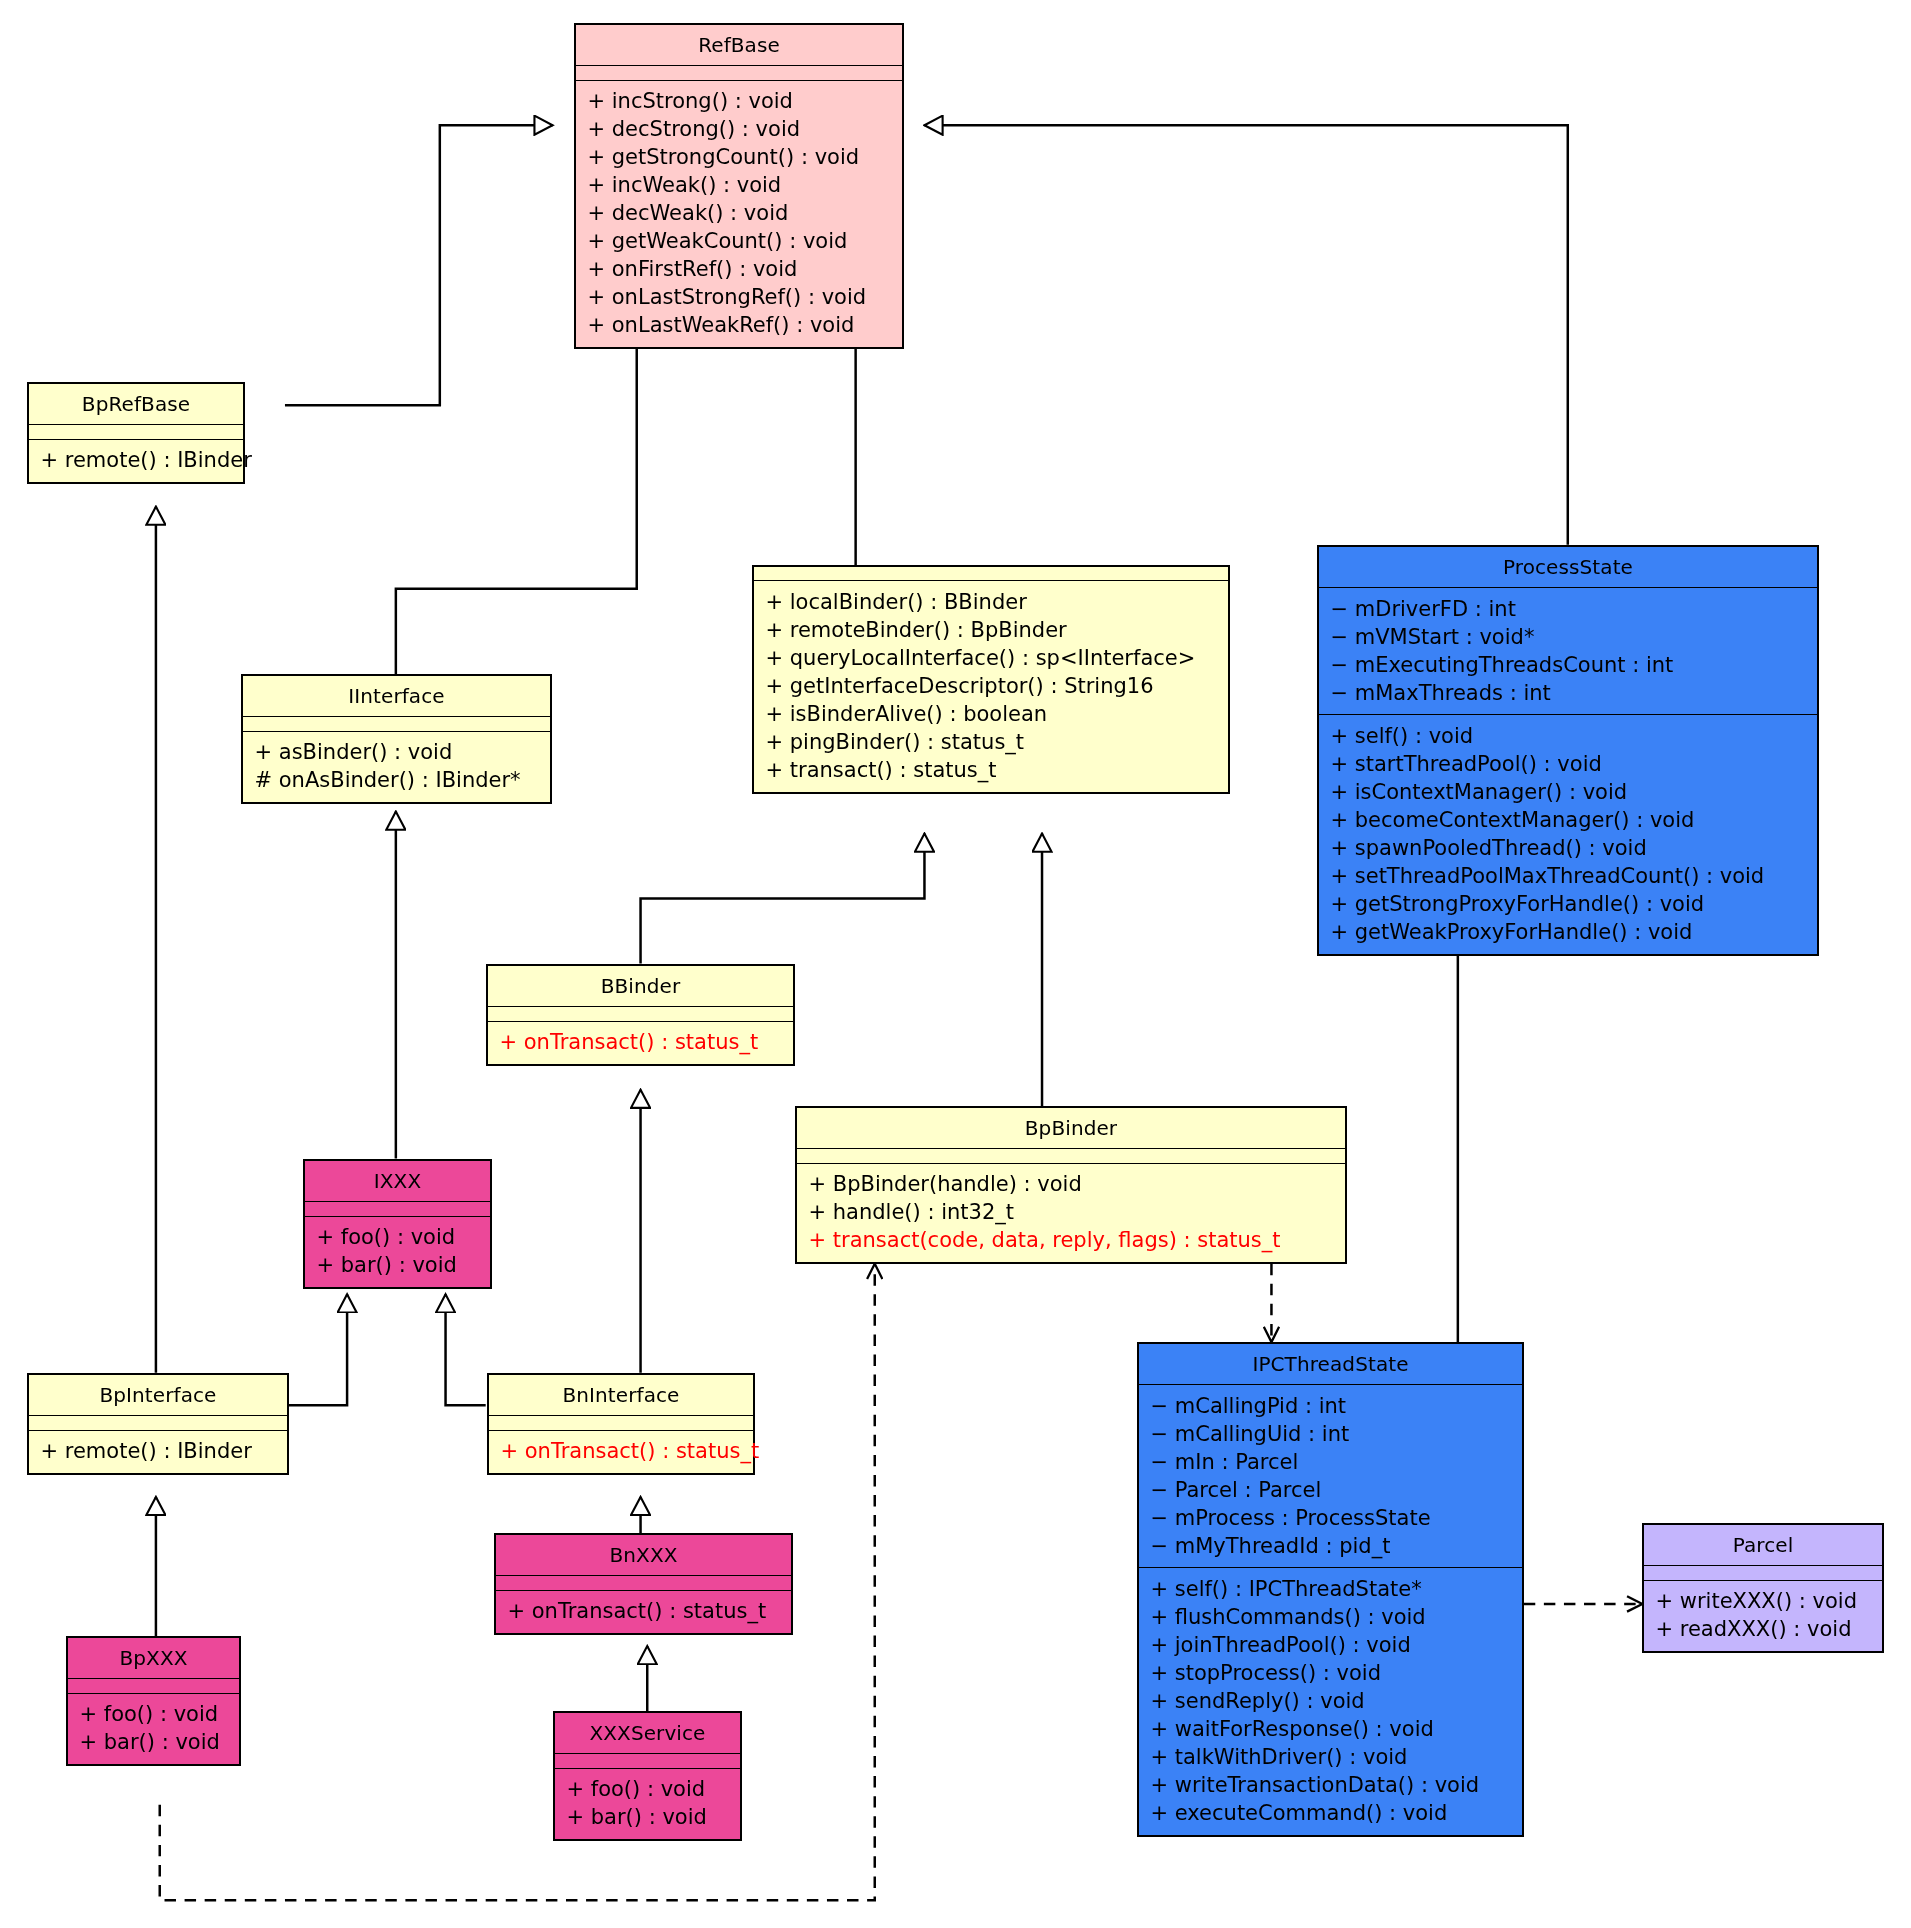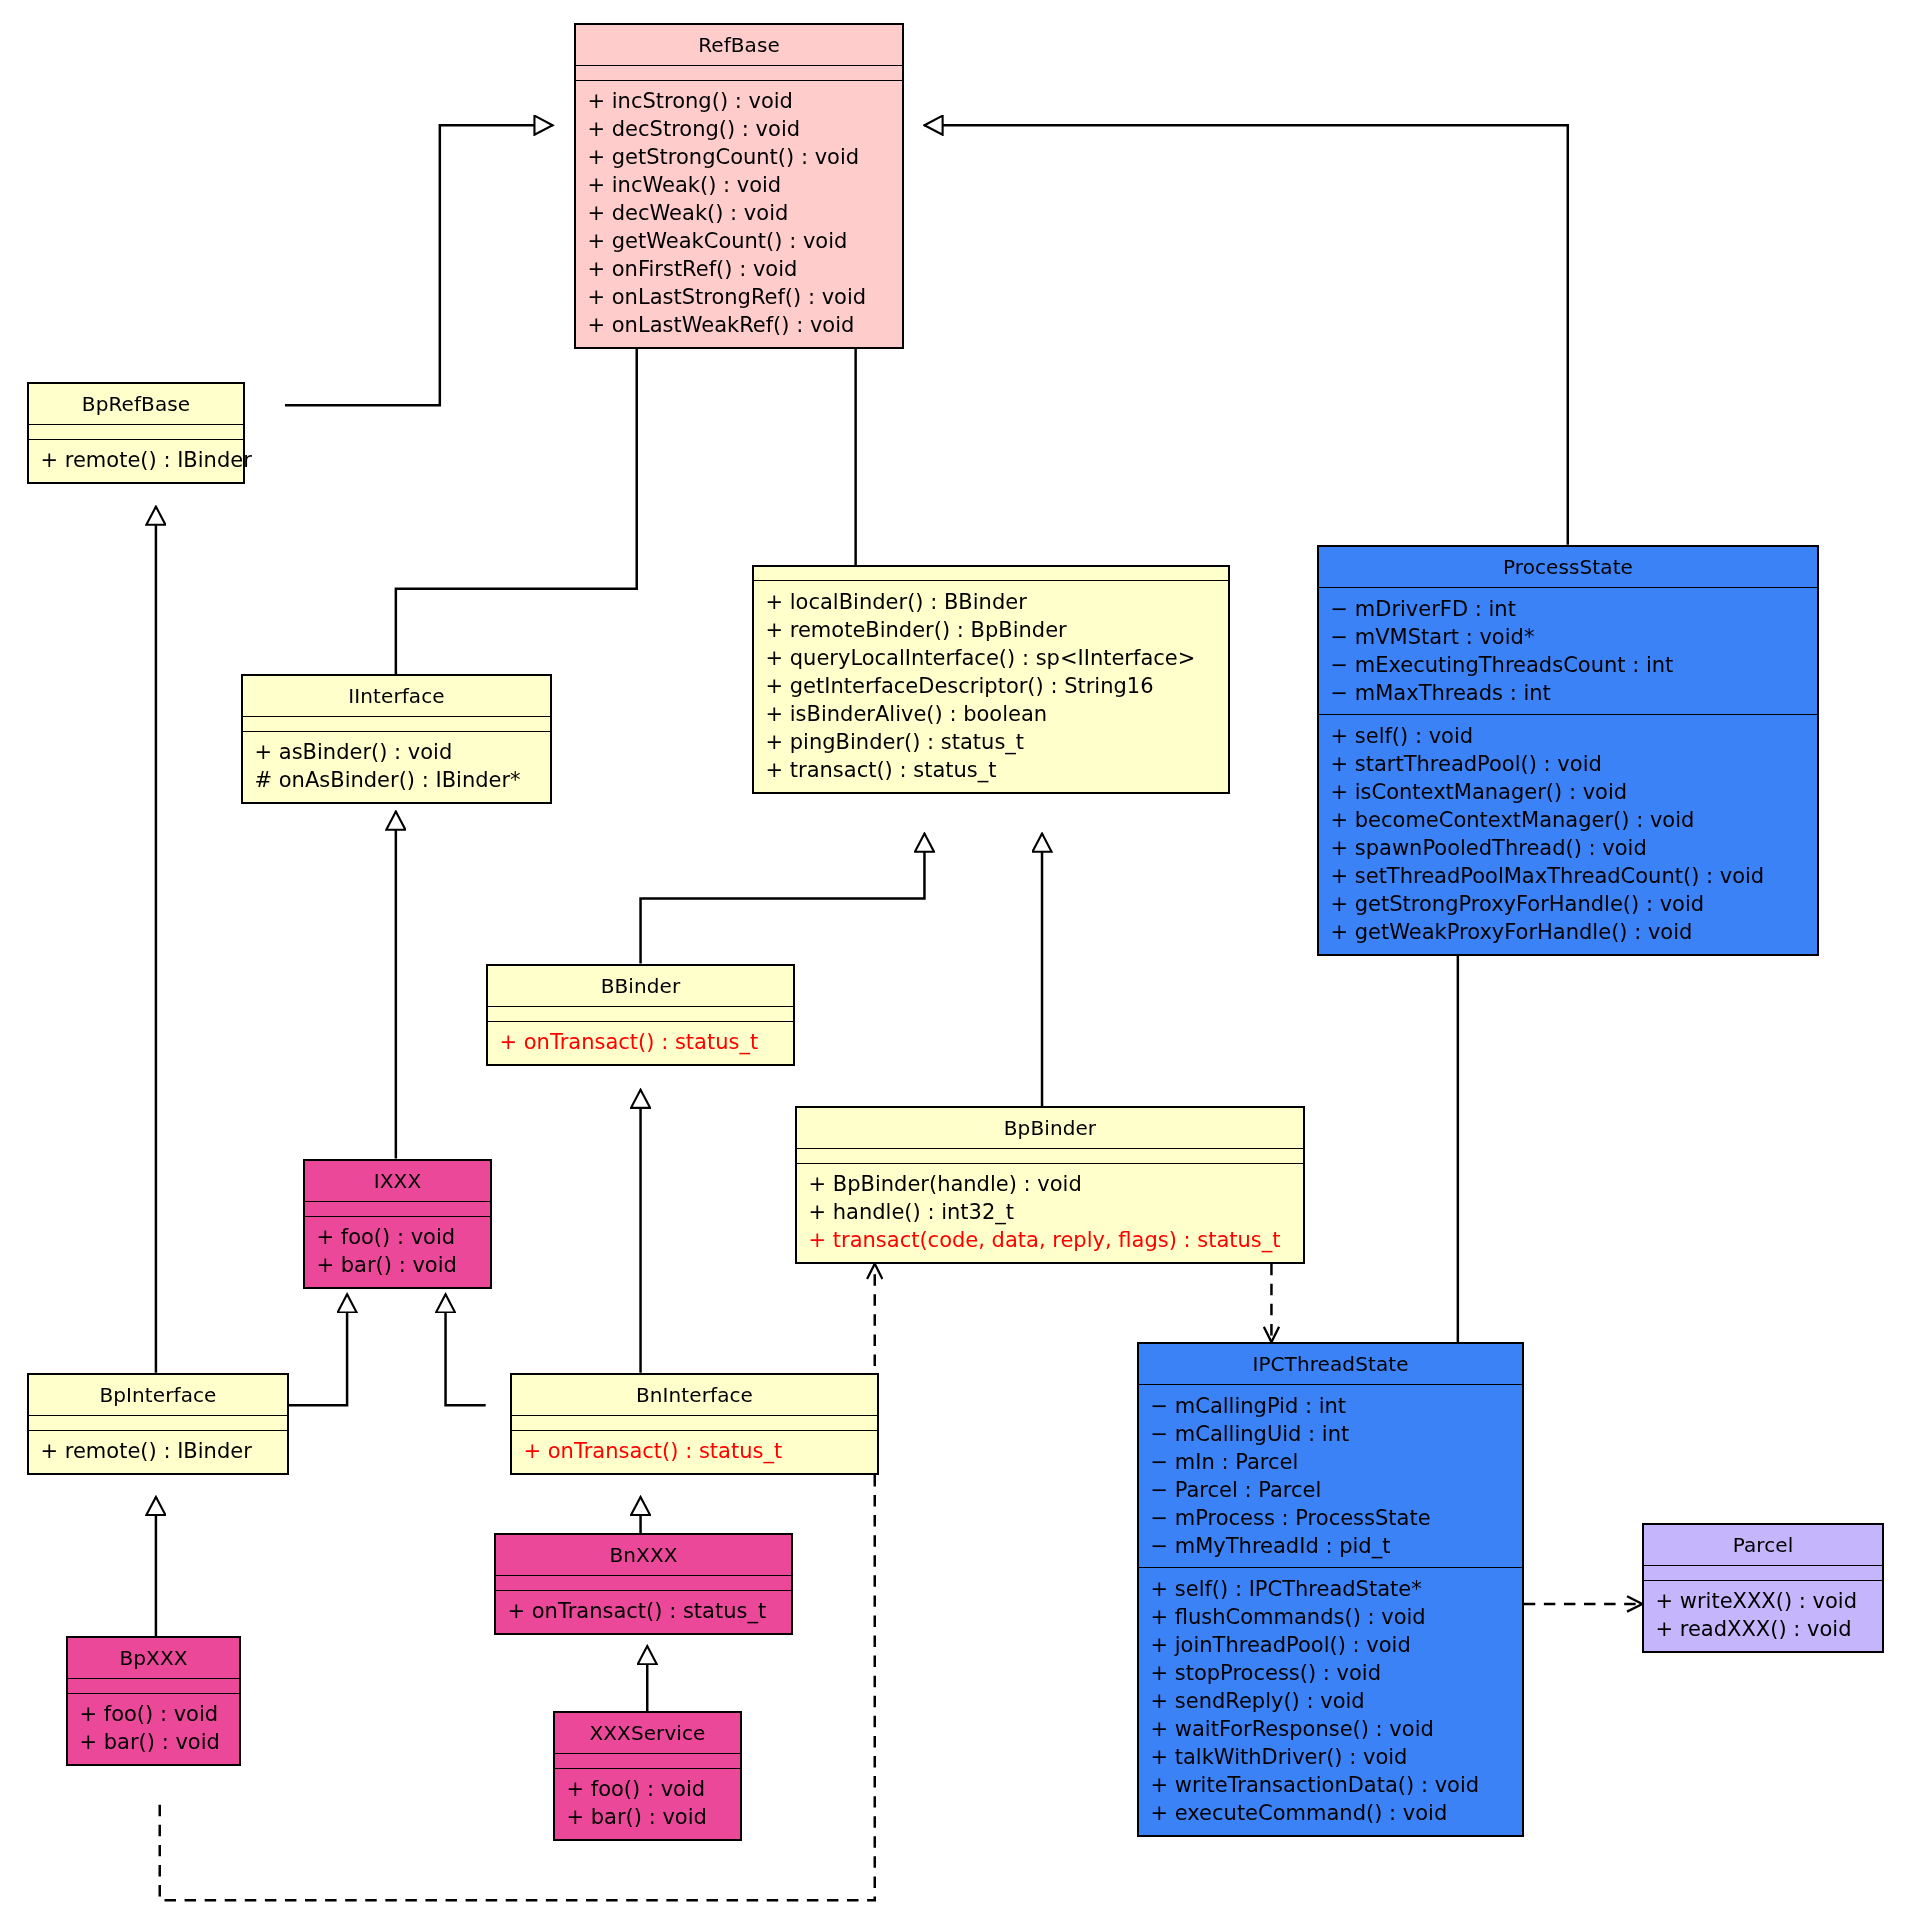--- a/index.html
+++ b/index.html
@@ -189,21 +189,21 @@
           <div class="row">+ getWeakProxyForHandle() : void</div>
         </div>
       </div>
       <div class="uml-class yellow" style="left: 486px; top: 964px; width: 309px;">
         <div class="cls-name">BBinder</div>
         <div class="cls-attrs empty"></div>
         <div class="cls-ops">
           <div class="row red">+ onTransact() : status_t</div>
         </div>
       </div>
-      <div class="uml-class yellow" style="left: 795px; top: 1106px; width: 510px;">
+      <div class="uml-class yellow" style="left: 795px; top: 1106px; width: 552px;">
         <div class="cls-name">BpBinder</div>
         <div class="cls-attrs empty"></div>
         <div class="cls-ops">
           <div class="row">+ BpBinder(handle) : void</div>
           <div class="row">+ handle() : int32_t</div>
           <div class="row red">+ transact(code, data, reply, flags) : status_t</div>
         </div>
       </div>
       <div class="uml-class purple" style="left: 303px; top: 1159px; width: 189px;">
         <div class="cls-name">IXXX</div>
@@ -213,21 +213,21 @@
           <div class="row">+ bar() : void</div>
         </div>
       </div>
       <div class="uml-class yellow" style="left: 27px; top: 1373px; width: 262px;">
         <div class="cls-name">BpInterface</div>
         <div class="cls-attrs empty"></div>
         <div class="cls-ops">
           <div class="row">+ remote() : IBinder</div>
         </div>
       </div>
-      <div class="uml-class yellow" style="left: 510px; top: 1373px; width: 369px;">
+      <div class="uml-class yellow" style="left: 487px; top: 1373px; width: 268px;">
         <div class="cls-name">BnInterface</div>
         <div class="cls-attrs empty"></div>
         <div class="cls-ops">
           <div class="row red">+ onTransact() : status_t</div>
         </div>
       </div>
       <div class="uml-class cyan" style="left: 1137px; top: 1342px; width: 387px;">
         <div class="cls-name">IPCThreadState</div>
         <div class="cls-attrs filled">
           <div class="row">− mCallingPid : int</div>

